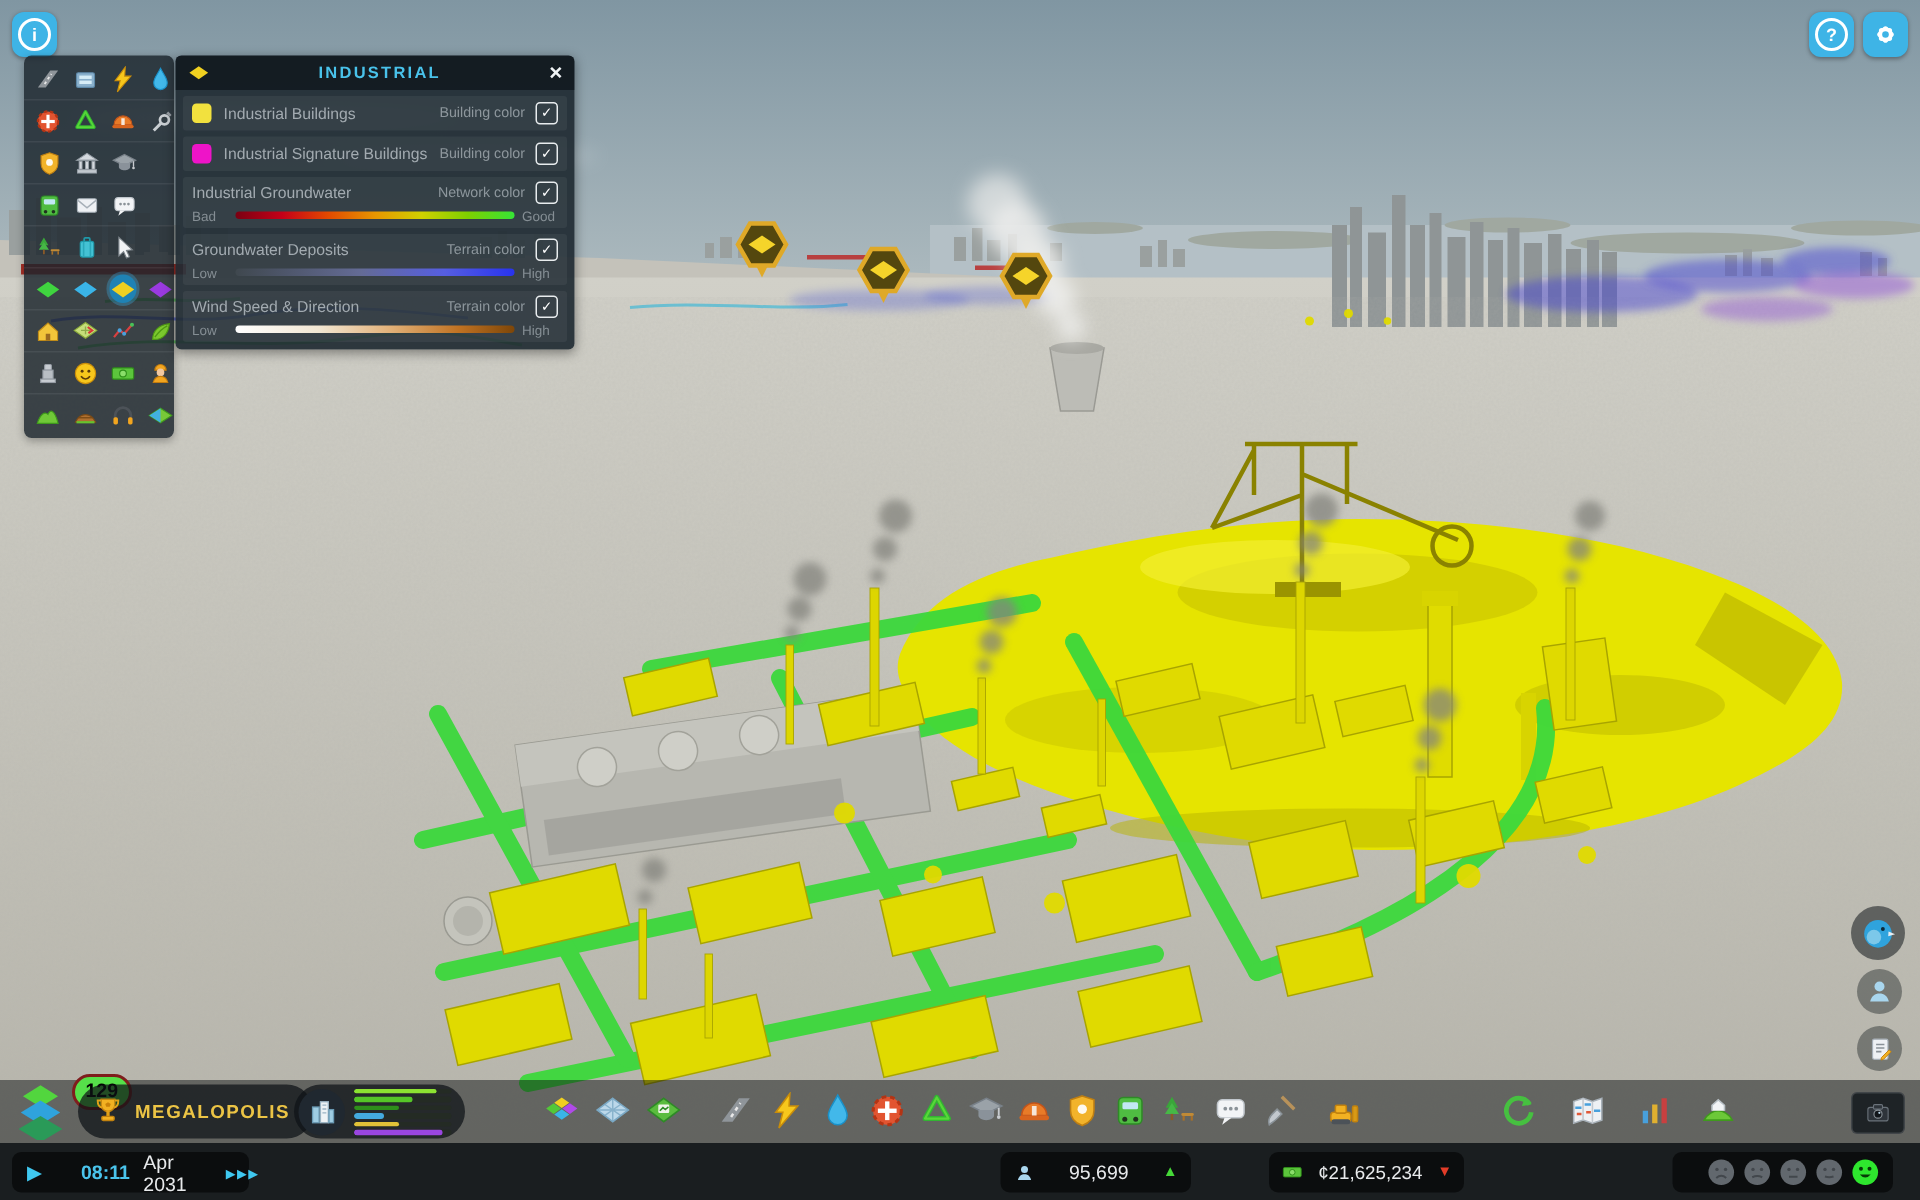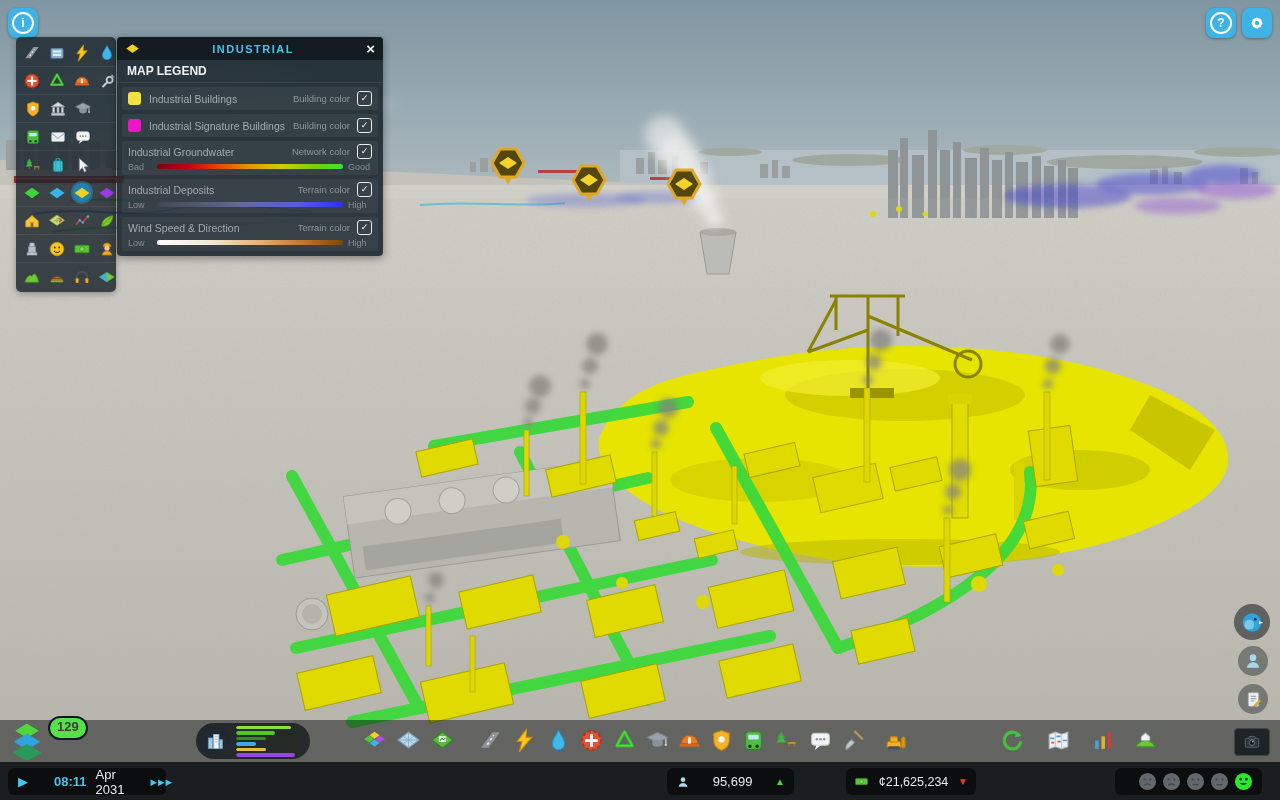--- a/index.html
+++ b/index.html
@@ -44,22 +44,22 @@
   .gedge{color:#858e94;font-size:9px;width:24px;flex:none;}
   .gedge.r{text-align:left;}
   .gbar{flex:1;height:5px;border-radius:2.5px;}
 
   
   #row1{position:absolute;left:0;right:0;bottom:38px;height:42px;background:rgba(8,12,14,.48);}
   .tbi{position:absolute;top:8px;width:25px;height:25px;cursor:pointer;}
   .tbi svg{width:25px;height:25px;}
   #milestone{position:absolute;left:8px;top:2px;width:42px;height:40px;}
   #milestone svg{width:38px;height:38px;}
-  #msbadge{position:absolute;left:40px;top:-6px;background:#56e04a;border:2px solid #0f172a;border-radius:12px;
-           padding:0 7px;height:20px;line-height:18px;color:#404040;font-size:13px;font-weight:bold;}
+  #msbadge{position:absolute;left:40px;top:-6px;background:#56e04a;border:2px solid #7f1d1d;border-radius:12px;
+           padding:0 7px;height:20px;line-height:18px;color:#000000;font-size:13px;font-weight:bold;}
   #trophy{position:absolute;left:52px;top:3px;height:36px;border-radius:18px;background:rgba(14,18,22,.72);
           display:flex;align-items:center;gap:7px;padding:0 16px 0 9px;}
   #trophy svg{width:22px;height:22px;}
   #trophy .mname{color:#ecc445;font-size:12.5px;font-weight:bold;letter-spacing:1px;}
   #demand{position:absolute;left:196px;top:3px;width:114px;height:36px;border-radius:18px;
           background:rgba(14,18,22,.72);display:flex;align-items:center;}
   #demand .dic{width:31px;height:31px;border-radius:50%;background:#202830;margin-left:3px;
           display:flex;align-items:center;justify-content:center;}
   #demand .dic svg{width:21px;height:21px;}
   #demand .dbars{flex:1;display:flex;flex-direction:column;gap:2px;margin:0 9px 0 6px;}
@@ -775,21 +775,20 @@
 </div>
 
 <div id="legend">
   <div class="hdr">
     <svg class="ic" width="15" height="15">
           <use href="#s-iso" fill="#f0d020"></use>
         </svg>
     <span class="title">INDUSTRIAL</span>
     <span class="close">×</span>
   </div>
-  <div class="sect">MAP LEGEND</div>
   <div class="items">
     <div class="litem single">
       <span class="swatch" style="background:#f2e13e"></span>
       <span class="llabel">Industrial Buildings</span>
       <span class="ltype">Building color</span>
       <span class="cb">✓</span>
     </div>
     <div class="litem single">
       <span class="swatch" style="background:#ee14c8"></span>
       <span class="llabel">Industrial Signature Buildings</span>
@@ -803,21 +802,21 @@
         <span class="cb">✓</span>
       </div>
       <div class="gline">
         <span class="gedge">Bad</span>
         <span class="gbar" style="background:linear-gradient(90deg,#7a0012,#c40018,#e24a00,#e89600,#cfd000,#7ed000,#36e436)"></span>
         <span class="gedge r">Good</span>
       </div>
     </div>
     <div class="litem dual">
       <div class="lline">
-        <span class="llabel noswatch">Industrial Deposits</span>
+        <span class="llabel noswatch">Groundwater Deposits</span>
         <span class="ltype">Terrain color</span>
         <span class="cb">✓</span>
       </div>
       <div class="gline">
         <span class="gedge">Low</span>
         <span class="gbar" style="background:linear-gradient(90deg,rgba(150,152,165,0.08),rgba(136,142,214,0.55) 45%,#565ee2 75%,#2833ee)"></span>
         <span class="gedge r">High</span>
       </div>
     </div>
     <div class="litem dual">
@@ -851,20 +850,26 @@
       </svg>
 </div>
 
 <div id="row1">
   <div id="milestone">
     <svg viewBox="0 0 24 26">
           <use href="#s-msicon"></use>
         </svg>
     <span id="msbadge">129</span>
   </div>
+  <div id="trophy">
+    <svg>
+          <use href="#s-trophy"></use>
+        </svg>
+    <span class="mname">MEGALOPOLIS</span>
+  </div>
   <div id="demand">
     <span class="dic">
           <svg>
             <use href="#s-citybld"></use>
           </svg>
         </span>
     <span class="dbars">
       <span class="dtrack">
             <i class="dfill" style="width:84%;background:#8ce232"></i>
           </span>

